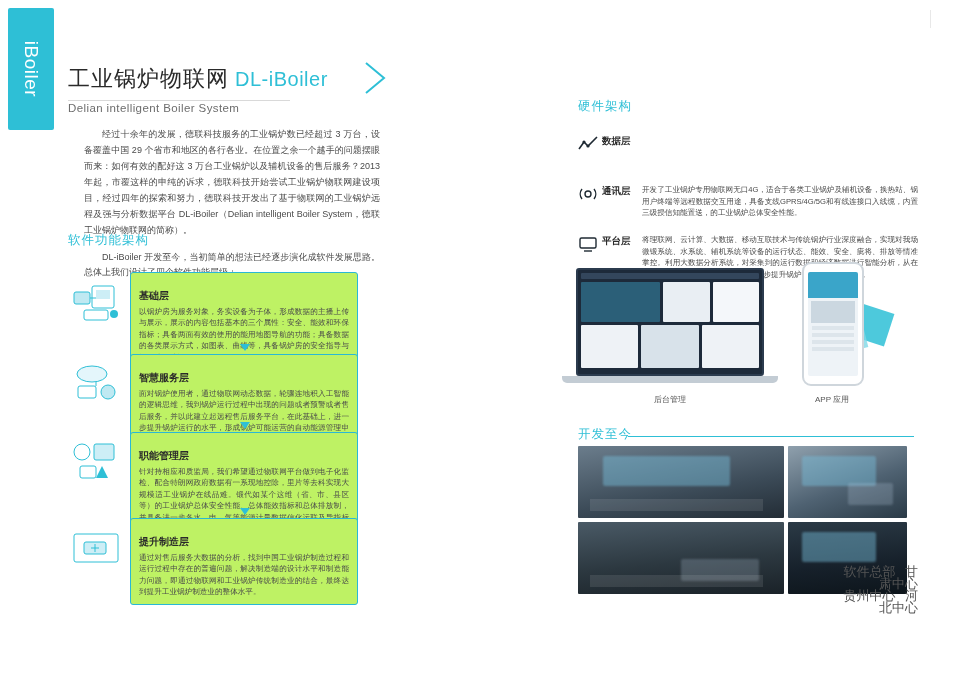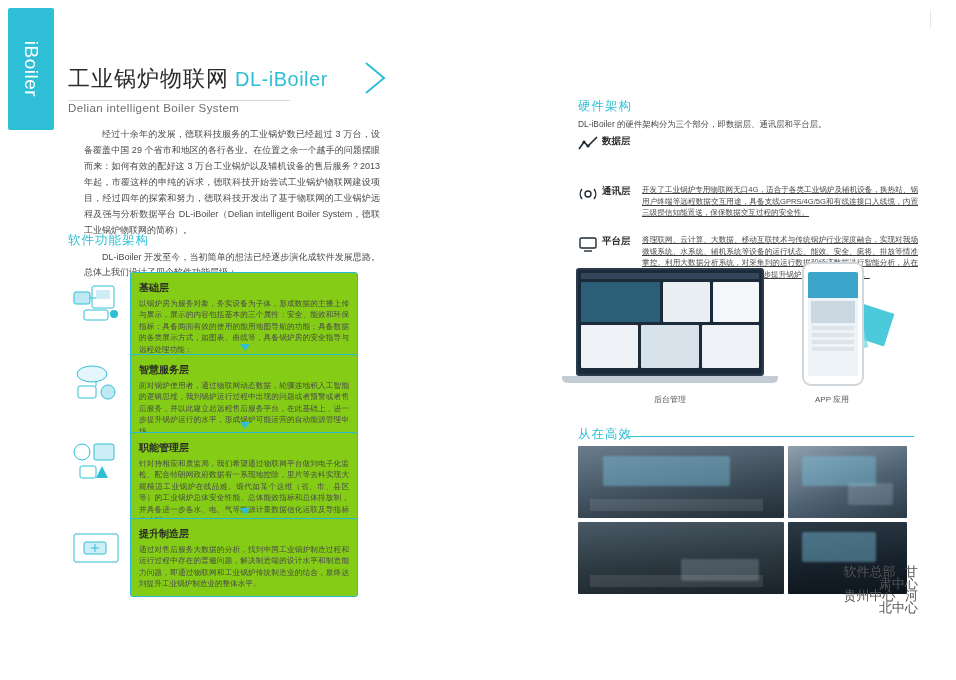--- a/index.html
+++ b/index.html
@@ -136,23 +136,23 @@
     height: 56px;
   }
   .arch-card {
     position: absolute;
     left: 62px;
     top: 0;
     width: 228px;
     min-height: 58px;
     border: 1px solid #29b8d6;
     border-radius: 3px;
-    padding: 8px 8px 6px 8px;
+    padding: 16px 8px 6px 8px;
     box-sizing: border-box;
-    background: #84cc16;
+    background: #bef264;
   }
   .arch-title {
     font-size: 10px;
     font-weight: bold;
     color: #2a2a2a;
     margin-bottom: 3px;
   }
   .arch-body {
     font-size: 7.6px;
     line-height: 11.4px;
@@ -186,21 +186,20 @@
     position: absolute;
     left: 578px;
     top: 134px;
     width: 340px;
   }
   .hw-row {
     position: relative;
     margin-bottom: 10px;
     padding-left: 64px;
     min-height: 40px;
-    text-decoration: underline;
   }
   .hw-ico {
     position: absolute;
     left: 0;
     top: 1px;
     width: 20px;
     height: 18px;
   }
   .hw-label {
     position: absolute;
@@ -487,41 +486,40 @@
         </svg>
       <div class="arch-card" style="min-height:56px;">
         <div class="arch-title">提升制造层</div>
         <div class="arch-body">通过对售后服务大数据的分析，找到中国工业锅炉制造过程和运行过程中存在的普遍问题，解决制造端的设计水平和制造能力问题，即通过物联网和工业锅炉传统制造业的结合，最终达到提升工业锅炉制造业的整体水平。</div>
       </div>
     </div>
 
   </div>
 
   <div class="sec-head hw">硬件架构</div>
-  <div class="hw-desc">DL-iBoiler 的硬件架构分为三个部分，即数据层、通讯层和平台层。</div>
 
   <div class="hw-list">
 
     <div class="hw-row">
       <svg class="hw-ico" viewBox="0 0 20 18">
         <polyline points="1,14 6,7 10,11 19,2" fill="none" stroke="#1f2a33" stroke-width="1.6"></polyline>
         <circle cx="6" cy="7" r="1.6" fill="#1f2a33"></circle>
         <circle cx="10" cy="11" r="1.6" fill="#1f2a33"></circle>
       </svg>
       <div class="hw-label">数据层</div>
     </div>
 
     <div class="hw-row">
       <svg class="hw-ico" viewBox="0 0 20 18">
         <circle cx="10" cy="9" r="3" fill="none" stroke="#1f2a33" stroke-width="1.4"></circle>
         <path d="M4 4 A8 8 0 0 0 4 14" fill="none" stroke="#1f2a33" stroke-width="1.4"></path>
         <path d="M16 4 A8 8 0 0 1 16 14" fill="none" stroke="#1f2a33" stroke-width="1.4"></path>
       </svg>
       <div class="hw-label">通讯层</div>
-      <div class="hw-text">开发了工业锅炉专用物联网无口4G，适合于各类工业锅炉及辅机设备，换热站、锅用户终端等远程数据交互用途，具备支线GPRS/4G/5G和有线连接口入线缆，内置三级授信知能置送，保保数据交互过程的安全性。</div>
+      <div class="hw-text">开发了工业锅炉专用物联网无口4G，适合于各类工业锅炉及辅机设备，换热站、锅用户终端等远程数据交互用途，具备支线GPRS/4G/5G和有线连接口入线缆，内置三级授信知能置送，的工业锅炉总体安全性能。</div>
     </div>
 
     <div class="hw-row">
       <svg class="hw-ico" viewBox="0 0 20 18">
         <rect x="2" y="3" width="16" height="10" rx="1.5" fill="none" stroke="#1f2a33" stroke-width="1.4"></rect>
         <line x1="6" y1="16" x2="14" y2="16" stroke="#1f2a33" stroke-width="1.4"></line>
       </svg>
       <div class="hw-label">平台层</div>
       <div class="hw-text">将理联网、云计算、大数据、移动互联技术与传统锅炉行业深度融合，实现对我场微锻系统、水系统、辅机系统等设备的运行状态、能效、安全、疵将、排放等情准掌控。利用大数据分析系统，对采集到的运行数据和经济数据进行智能分析，从在高效、准确地优化了锅炉管理，进一步提升锅炉的运行和管理效率。</div>
     </div>
@@ -557,21 +555,21 @@
         <div class="ph-line"></div>
         <div class="ph-line"></div>
         <div class="ph-line"></div>
       </div>
     </div>
 
     <div class="mock-cap a">后台管理</div>
     <div class="mock-cap b">APP 应用</div>
   </div>
 
-  <div class="sec-head region">从在高效</div>
+  <div class="sec-head region">开发至今</div>
   <div class="region-rule"></div>
 
   <div class="photo-grid">
     <div class="photo wide p1">
       <div class="glow"></div>
       <div class="strip"></div>
     </div>
     <div class="photo p2">
       <div class="glow"></div>
       <div class="glow2"></div>

